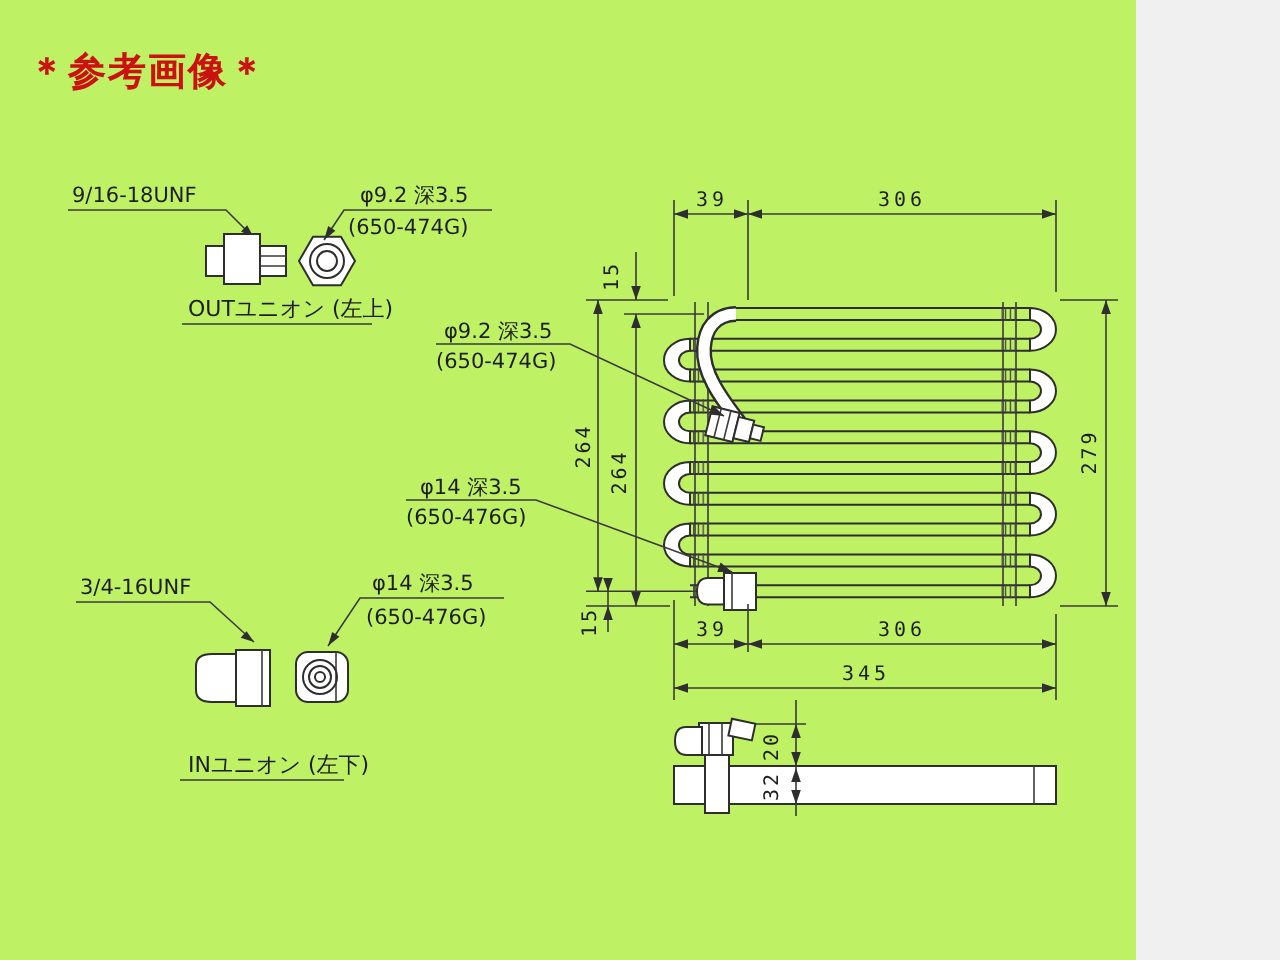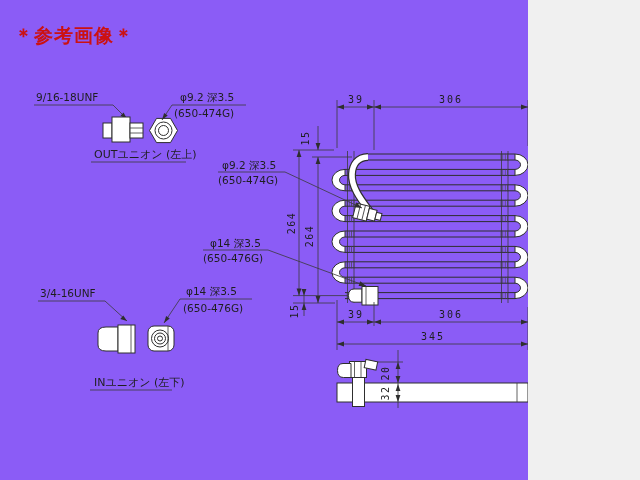--- a/index.html
+++ b/index.html
@@ -1,16 +1,16 @@
 <!DOCTYPE html>
 <html><head>
 <meta charset="utf-8">
 <style>
   html,body{margin:0;padding:0;background:#f0f0f0;}
-  .page{position:relative;width:528px;height:480px;background:#8b5cf6;overflow:hidden;
+  .page{position:relative;width:568px;height:480px;background:#bef264;overflow:hidden;
         font-family:"DejaVu Sans",sans-serif;}
   svg{position:absolute;left:0;top:0;}
   .ln{stroke:#2e2e2e;stroke-width:1;fill:none;}
   .lnthin{stroke:#3a3a3a;stroke-width:0.8;fill:none;}
   .wfill{fill:#ffffff;stroke:#2e2e2e;stroke-width:1;}
   .arr{fill:#2e2e2e;stroke:none;}
   .dimtxt{font-family:"DejaVu Sans Mono",monospace;font-size:10px;fill:#1e1e1e;letter-spacing:2px;}
   .dimtxtv{font-family:"DejaVu Sans Mono",monospace;font-size:10px;fill:#1e1e1e;letter-spacing:1.5px;}
   .lbl{font-family:"DejaVu Sans",sans-serif;font-size:10.5px;fill:#1e1e1e;}
   .cap{font-family:"DejaVu Sans",sans-serif;font-size:11px;fill:#1e1e1e;}

